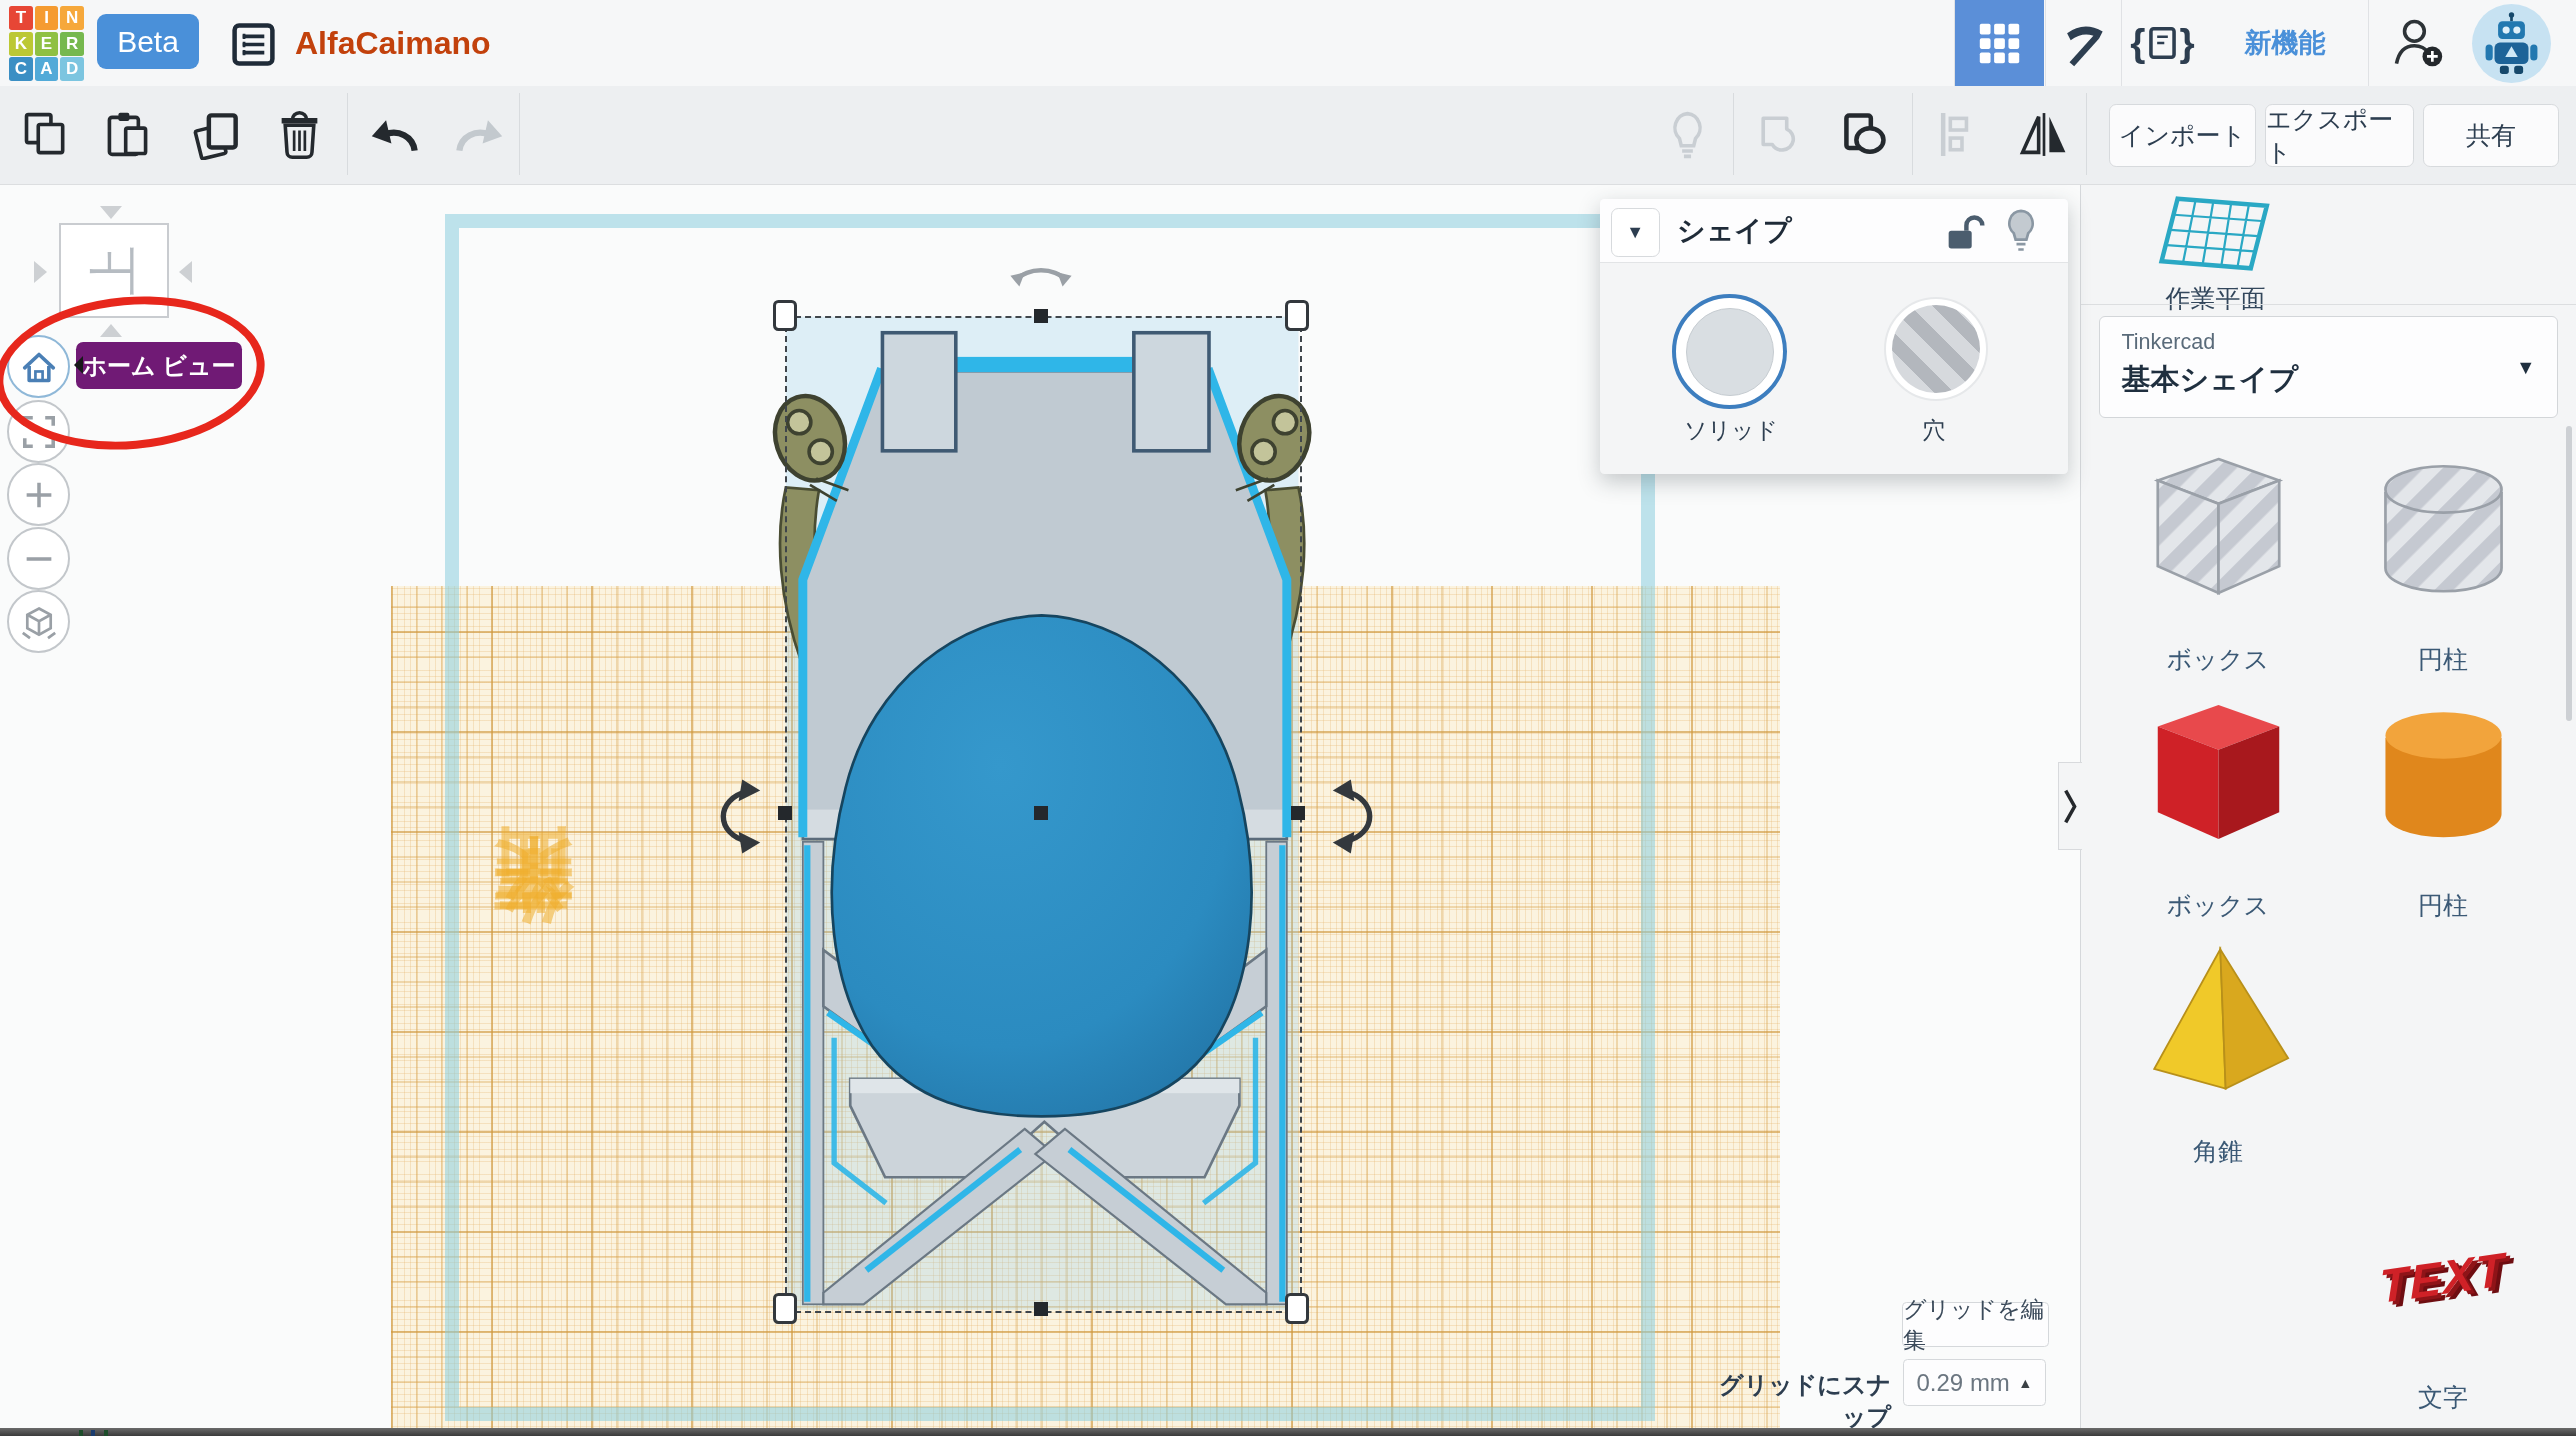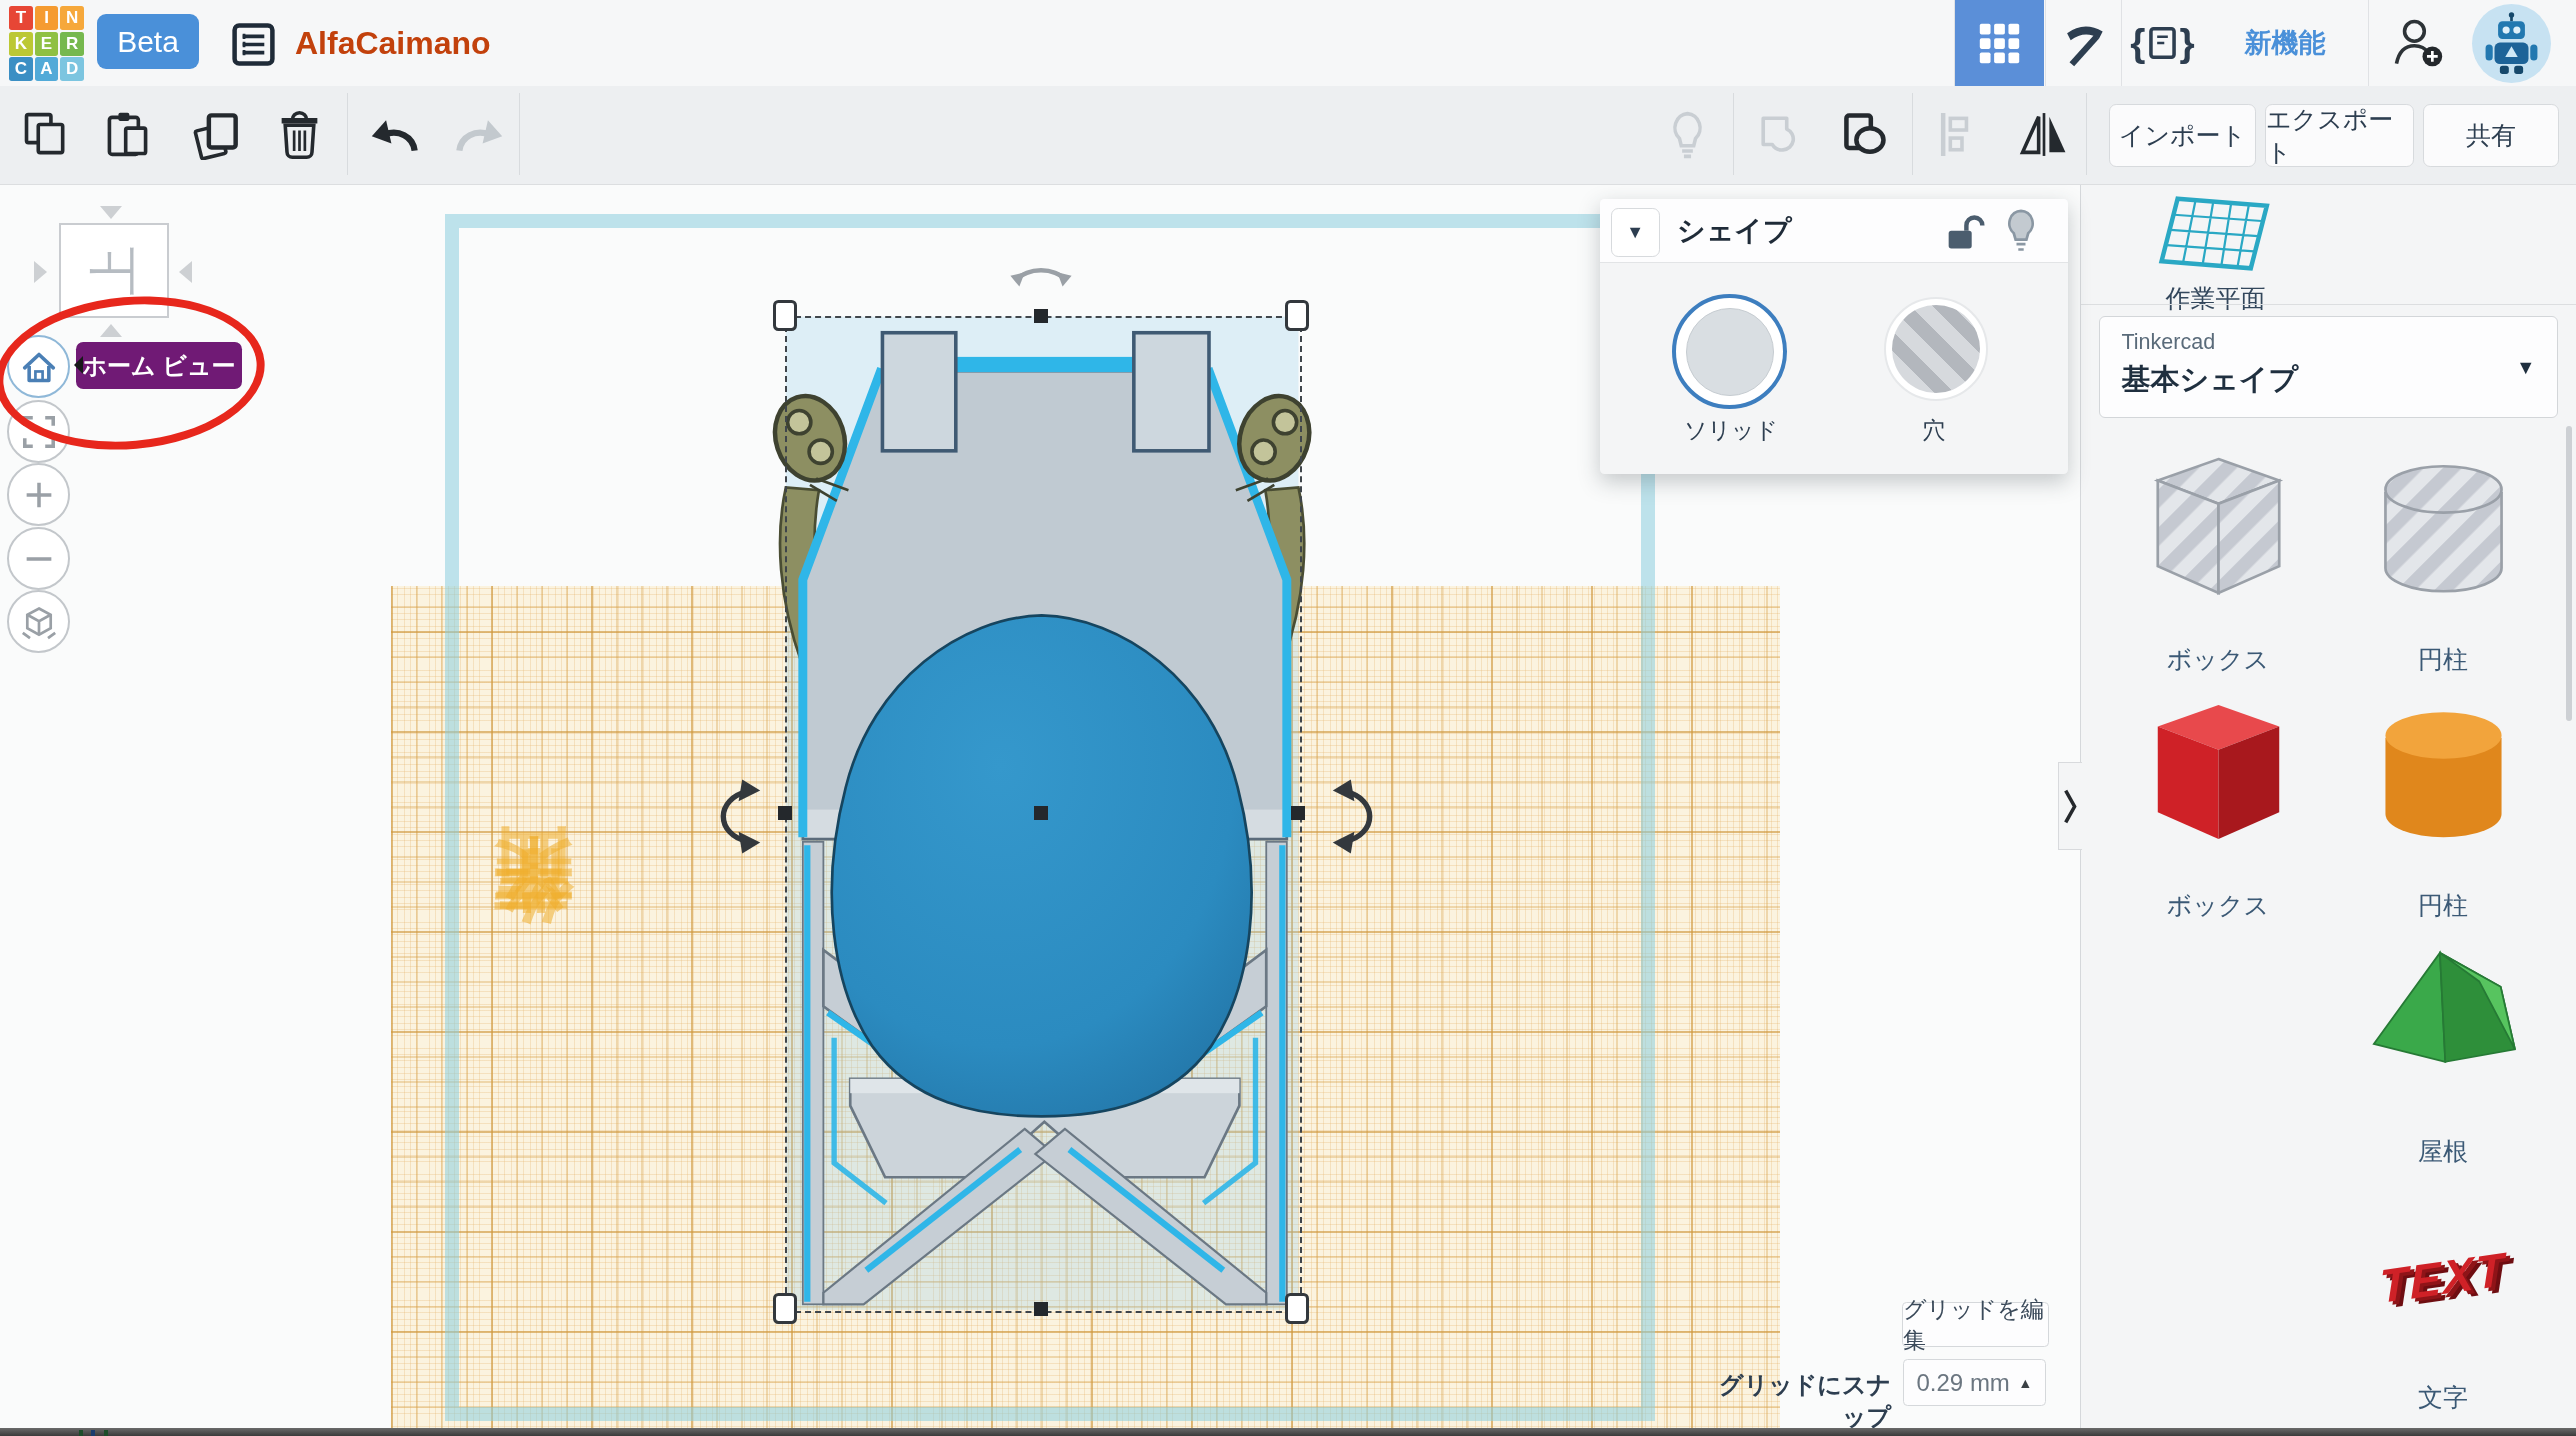--- a/index.html
+++ b/index.html
@@ -464,27 +464,26 @@
     <div class="lbl">ボックス</div>
   </div>
   <div class="shape-cell" style="left:250px;top:505px;">
     <svg width="179" height="192" viewBox="0 0 200 215">
       <path d="M35,55 V140 a65,26 0 0 0 130,0 V55" fill="#e0871c"></path>
       <ellipse cx="100" cy="52" rx="65" ry="26" fill="#f2a43c"></ellipse>
     </svg>
     <div class="lbl">円柱</div>
   </div>
 
-  <div class="shape-cell" style="left:250px;top:751px;">
+  <div class="shape-cell" style="left:25px;top:751px;">
     <svg width="179" height="192" viewBox="0 0 200 215">
-      <polygon points="96,20 22,122 102,142" fill="#3aa94a" stroke="#267a35" stroke-width="2"></polygon>
-      <polygon points="96,20 164,58 180,128 102,142" fill="#2e8f3a" stroke="#267a35" stroke-width="2"></polygon>
-      <polygon points="96,20 164,58 180,128 140,52" fill="#57c45f" stroke="#267a35" stroke-width="2"></polygon>
-    </svg>
-    <div class="lbl">屋根</div>
+      <polygon points="102,16 28,150 108,172" fill="#f0c929" stroke="#b8901a" stroke-width="2"></polygon>
+      <polygon points="102,16 108,172 178,138" fill="#d9a81e" stroke="#b8901a" stroke-width="2"></polygon>
+    </svg>
+    <div class="lbl">角錐</div>
   </div>
 
   <div class="shape-cell" style="left:250px;top:997px;">
     <div style="height:192px;display:flex;align-items:center;justify-content:center;">
       <span class="text3d">TEXT</span>
     </div>
     <div class="lbl">文字</div>
   </div>
   <div id="sb-scroll"></div>
 </div>

